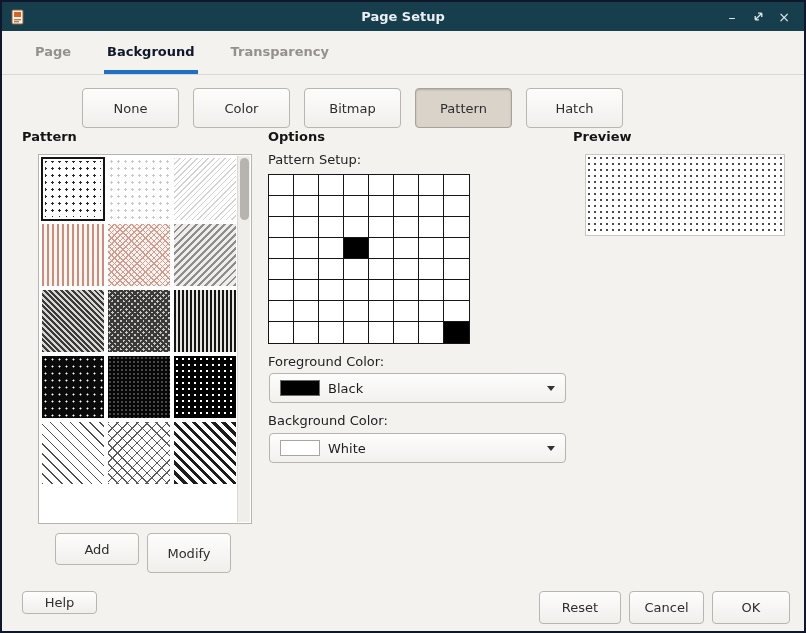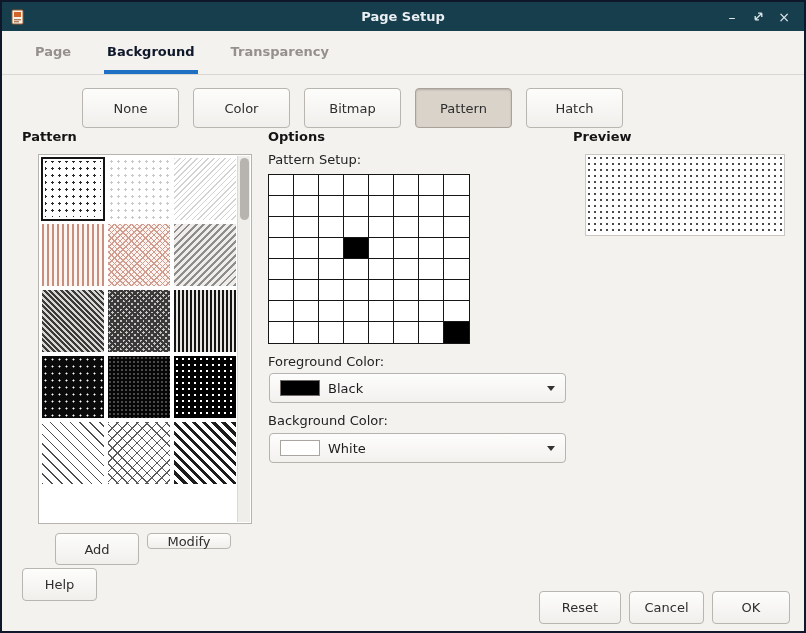--- a/index.html
+++ b/index.html
@@ -93,21 +93,21 @@
   .s8{background-color:#c9c6c2;background-image:repeating-linear-gradient(45deg,#3a3a3a 0 2px,transparent 2px 4px),repeating-linear-gradient(135deg,#3a3a3a 0 2px,transparent 2px 4px);}
   .s9{background-color:#e8e6e3;background-image:repeating-linear-gradient(90deg,#151515 0 2px,transparent 2px 4px);}
   .s10{background-color:#0a0a0a;background-image:radial-gradient(circle,#ffffff 0.9px,transparent 1.1px);background-size:7px 7px;}
   .s11{background-color:#060606;background-image:radial-gradient(circle,#4c4c4c 0.7px,transparent 0.9px);background-size:4px 4px;}
   .s12{background-color:#000;background-image:radial-gradient(circle,#ffffff 1.2px,transparent 1.4px);background-size:6px 6px;}
   .s13{background-color:#fff;background-image:repeating-linear-gradient(45deg,#4c4c4c 0 1px,transparent 1px 7px);}
   .s14{background-color:#fff;background-image:repeating-linear-gradient(45deg,#5a5a5a 0 1px,transparent 1px 7px),repeating-linear-gradient(135deg,#5a5a5a 0 1px,transparent 1px 7px);}
   .s15{background-color:#fff;background-image:repeating-linear-gradient(45deg,#1d1d1d 0 3px,transparent 3px 7px);}
 
   .btn-add    { position:absolute; left:53px;  top:531px; width:84px; height:32px; }
-  .btn-modify { position:absolute; left:145px; top:531px; width:84px; height:16px; }
+  .btn-modify { position:absolute; left:145px; top:531px; width:84px; height:40px; }
 
   
   .field-label { position:absolute; font-size:13px; color:#222; }
   .lbl-editor { left:266px; top:150px; }
   .lbl-fg { left:266px; top:352px; }
   .lbl-bg { left:266px; top:411px; }
 
   .pattern-editor {
     position:absolute; left:266px; top:172px; width:202px; height:170px;
     border:1px solid #161616; background:#fff;
@@ -136,21 +136,21 @@
 
   
   .preview-box {
     position:absolute; left:583px; top:152px; width:200px; height:82px;
     border:1px solid #cac7c2; background-color:#fefefe;
     background-image:radial-gradient(circle,#4a4a4a 0.8px,transparent 1px);
     background-size:6px 6px;
   }
 
   
-  .btn-help   { position:absolute; left:20px;  top:566px; width:75px; height:33px; }
+  .btn-help   { position:absolute; left:20px;  top:589px; width:75px; height:23px; }
   .btn-reset  { position:absolute; left:537px; top:589px; width:82px; height:33px; }
   .btn-cancel { position:absolute; left:627px; top:589px; width:75px; height:33px; }
   .btn-ok     { position:absolute; left:710px; top:589px; width:78px; height:33px; }
 </style>
 </head>
 <body>
 
 <div class="window">
 
   <div class="titlebar">

